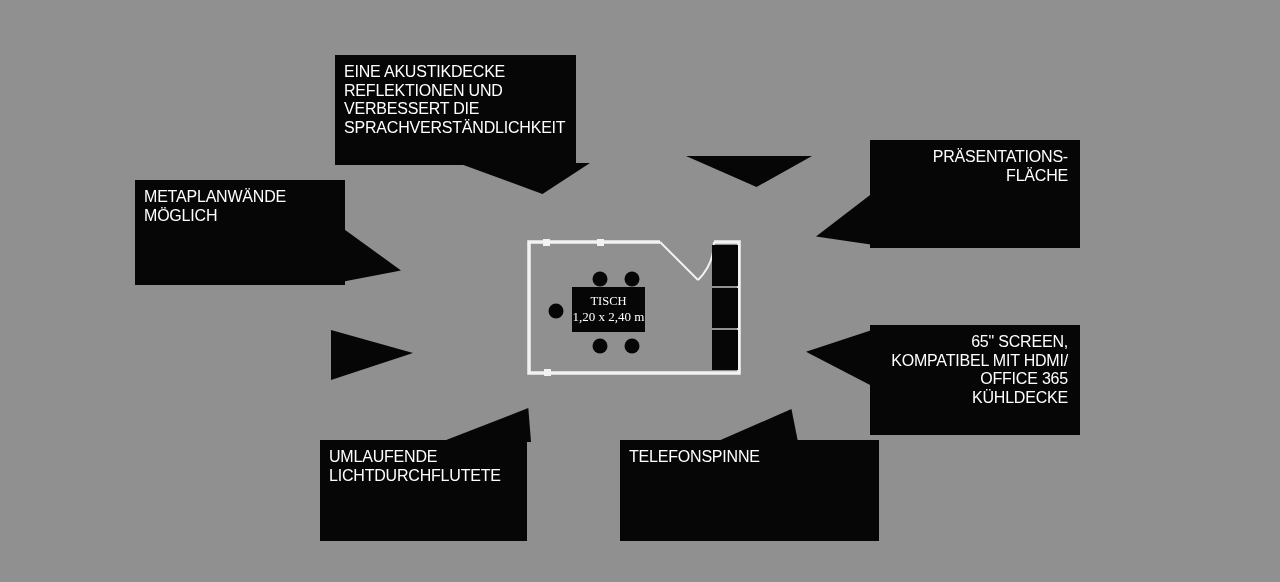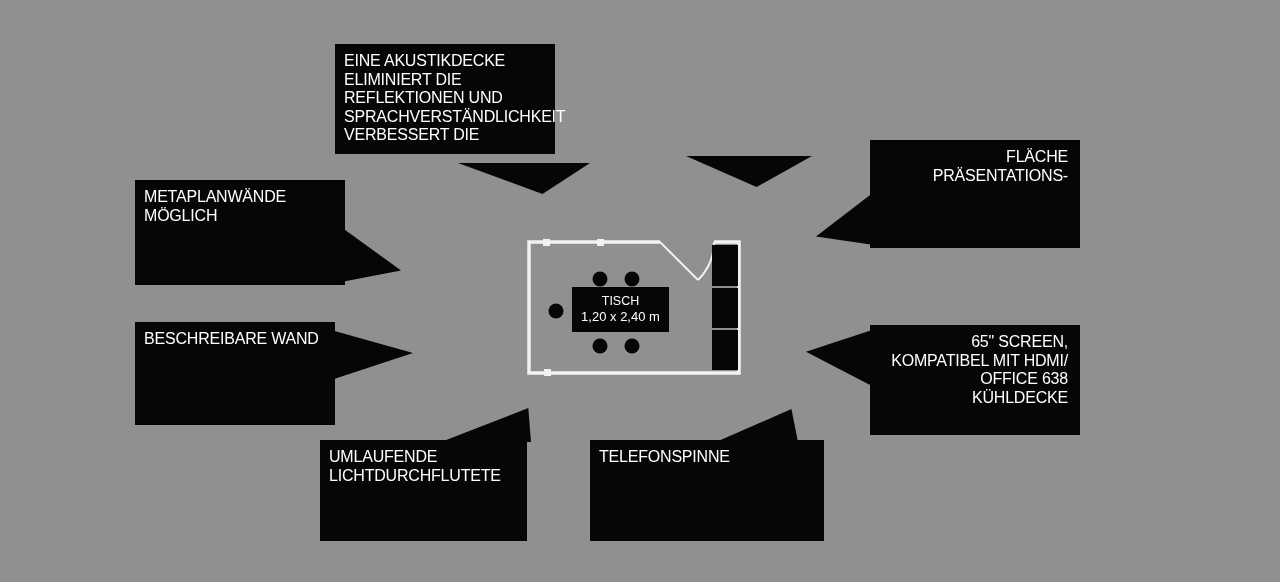--- a/index.html
+++ b/index.html
@@ -15,102 +15,98 @@
     color:var(--text,#ffffff);
     font-size:16px;line-height:18.5px;letter-spacing:-0.2px;
     padding:8px 9px;
   }
   .box.right{text-align:right;padding-right:12px}
   .ln{white-space:nowrap}
   .b{font-weight:400}
   .tail{position:absolute;background:var(--callout_bg,#060606)}
 
   
-  #b-akustik {left:335px;top:44px;width:220px;height:110px}
+  #b-akustik {left:335px;top:55px;width:241px;height:110px}
   #b-kuehl   {left:605px;top:55px;width:253px;height:105px}
   #b-praes   {left:870px;top:140px;width:210px;height:108px}
   #b-meta    {left:135px;top:180px;width:210px;height:105px}
   #b-wand    {left:135px;top:322px;width:200px;height:103px}
   #b-fenster {left:320px;top:440px;width:207px;height:101px}
-  #b-telefon {left:590px;top:440px;width:234px;height:101px}
+  #b-telefon {left:620px;top:440px;width:259px;height:101px}
   #b-screen  {left:870px;top:325px;width:210px;height:110px}
 
   
   #t-akustik {left:458px;top:163px;width:132px;height:31px;clip-path:polygon(0 0,100% 0,64% 100%)}
   #t-kuehl   {left:686px;top:156px;width:126px;height:31px;clip-path:polygon(0 0,100% 0,56% 100%)}
   #t-praes   {left:816px;top:192px;width:58px;height:53px;clip-path:polygon(100% 0,100% 100%,0 84%)}
   #t-meta    {left:341px;top:227px;width:60px;height:55px;clip-path:polygon(0 0,0 100%,100% 79%)}
   #t-wand    {left:331px;top:330px;width:82px;height:50px;clip-path:polygon(0 0,0 100%,100% 46%)}
   #t-fenster {left:441px;top:408px;width:90px;height:34px;clip-path:polygon(0 100%,100% 100%,97% 0)}
   #t-telefon {left:716px;top:409px;width:82px;height:33px;clip-path:polygon(0 100%,100% 100%,92% 0)}
   #t-screen  {left:806px;top:330px;width:66px;height:56px;clip-path:polygon(100% 0,100% 100%,0 39%)}
 
   
   .floorplan{position:absolute;left:526px;top:239px;width:217px;height:137px}
   .floorplan svg{position:absolute;left:0;top:0;overflow:visible}
   .wall{fill:none;stroke:var(--wall,#f2f2f2);stroke-width:3.5}
   .door{fill:none;stroke:var(--wall,#f2f2f2);stroke-width:2}
   .tick{fill:var(--wall,#f2f2f2)}
   .blackshape{fill:var(--callout_bg,#060606)}
   .table-label{
-    position:absolute;left:46px;top:48px;width:97px;height:45px;
+    position:absolute;left:46px;top:48px;width:73px;height:45px;
     background:var(--callout_bg,#060606);color:var(--text,#ffffff);
-    text-align:center;box-sizing:border-box;padding-top:7px;
+    text-align:center;box-sizing:border-box;padding-top:7px;font-family:Liberation Serif, serif;
   }
   .table-name{font-size:12.5px;line-height:15px;letter-spacing:0}
   .table-size{font-size:13px;line-height:15px;letter-spacing:0}
 </style>
 </head>
 <body>
 
 <div class="stage">
 
   <div class="box" id="b-akustik">
     <div class="ln">EINE AKUSTIKDECKE</div>
-    <div class="ln">ELIMINIERT DIE</div>
     <div class="ln">REFLEKTIONEN UND</div>
+    <div class="ln">VERBESSERT DIE</div>
     <div class="ln">SPRACHVERSTÄNDLICHKEIT</div>
-    <div class="ln">VERBESSERT DIE</div>
   </div>
   <div class="tail" id="t-akustik"></div>
 
   <div class="tail" id="t-kuehl"></div>
 
   <div class="box right" id="b-praes">
+    <div class="ln">PRÄSENTATIONS-</div>
     <div class="ln">FLÄCHE</div>
-    <div class="ln">PRÄSENTATIONS-</div>
   </div>
   <div class="tail" id="t-praes"></div>
 
   <div class="box" id="b-meta">
     <div class="ln b">METAPLANWÄNDE</div>
     <div class="ln">MÖGLICH</div>
   </div>
   <div class="tail" id="t-meta"></div>
 
-  <div class="box" id="b-wand">
-    <div class="ln"><span>BESCHREIBARE </span><span class="b">WAND</span></div>
-  </div>
   <div class="tail" id="t-wand"></div>
 
   <div class="box" id="b-fenster">
     <div class="ln">UMLAUFENDE</div>
     <div class="ln">LICHTDURCHFLUTETE</div>
   </div>
   <div class="tail" id="t-fenster"></div>
 
   <div class="box" id="b-telefon">
     <div class="ln">TELEFONSPINNE</div>
   </div>
   <div class="tail" id="t-telefon"></div>
 
   <div class="box right" id="b-screen">
     <div class="ln b">65" SCREEN,</div>
     <div class="ln">KOMPATIBEL MIT HDMI/</div>
-    <div class="ln">OFFICE 638</div>
+    <div class="ln">OFFICE 365</div>
     <div class="ln">KÜHLDECKE</div>
   </div>
   <div class="tail" id="t-screen"></div>
 
   <div class="floorplan">
     <svg width="217" height="137" viewBox="0 0 217 137">
       <path class="wall" d="M134 3 L3 3 L3 134 L213 134 L213 3 L188 3"></path>
       <path class="door" d="M134 3 L172 41"></path>
       <path class="door" d="M172 41 A54 54 0 0 0 188 3"></path>
       <rect class="tick" x="17" y="0" width="7" height="7"></rect>

